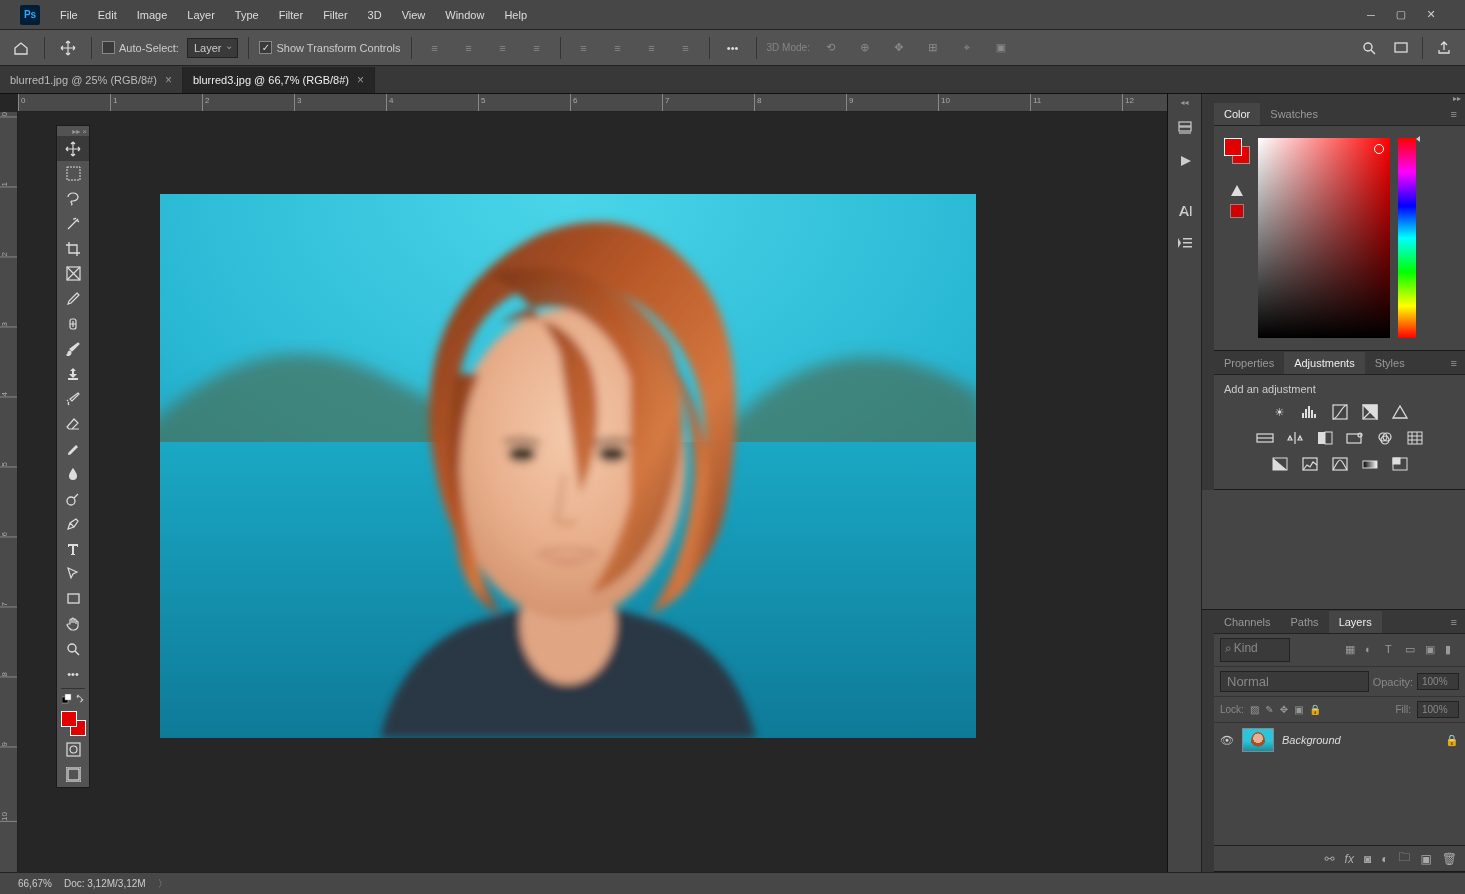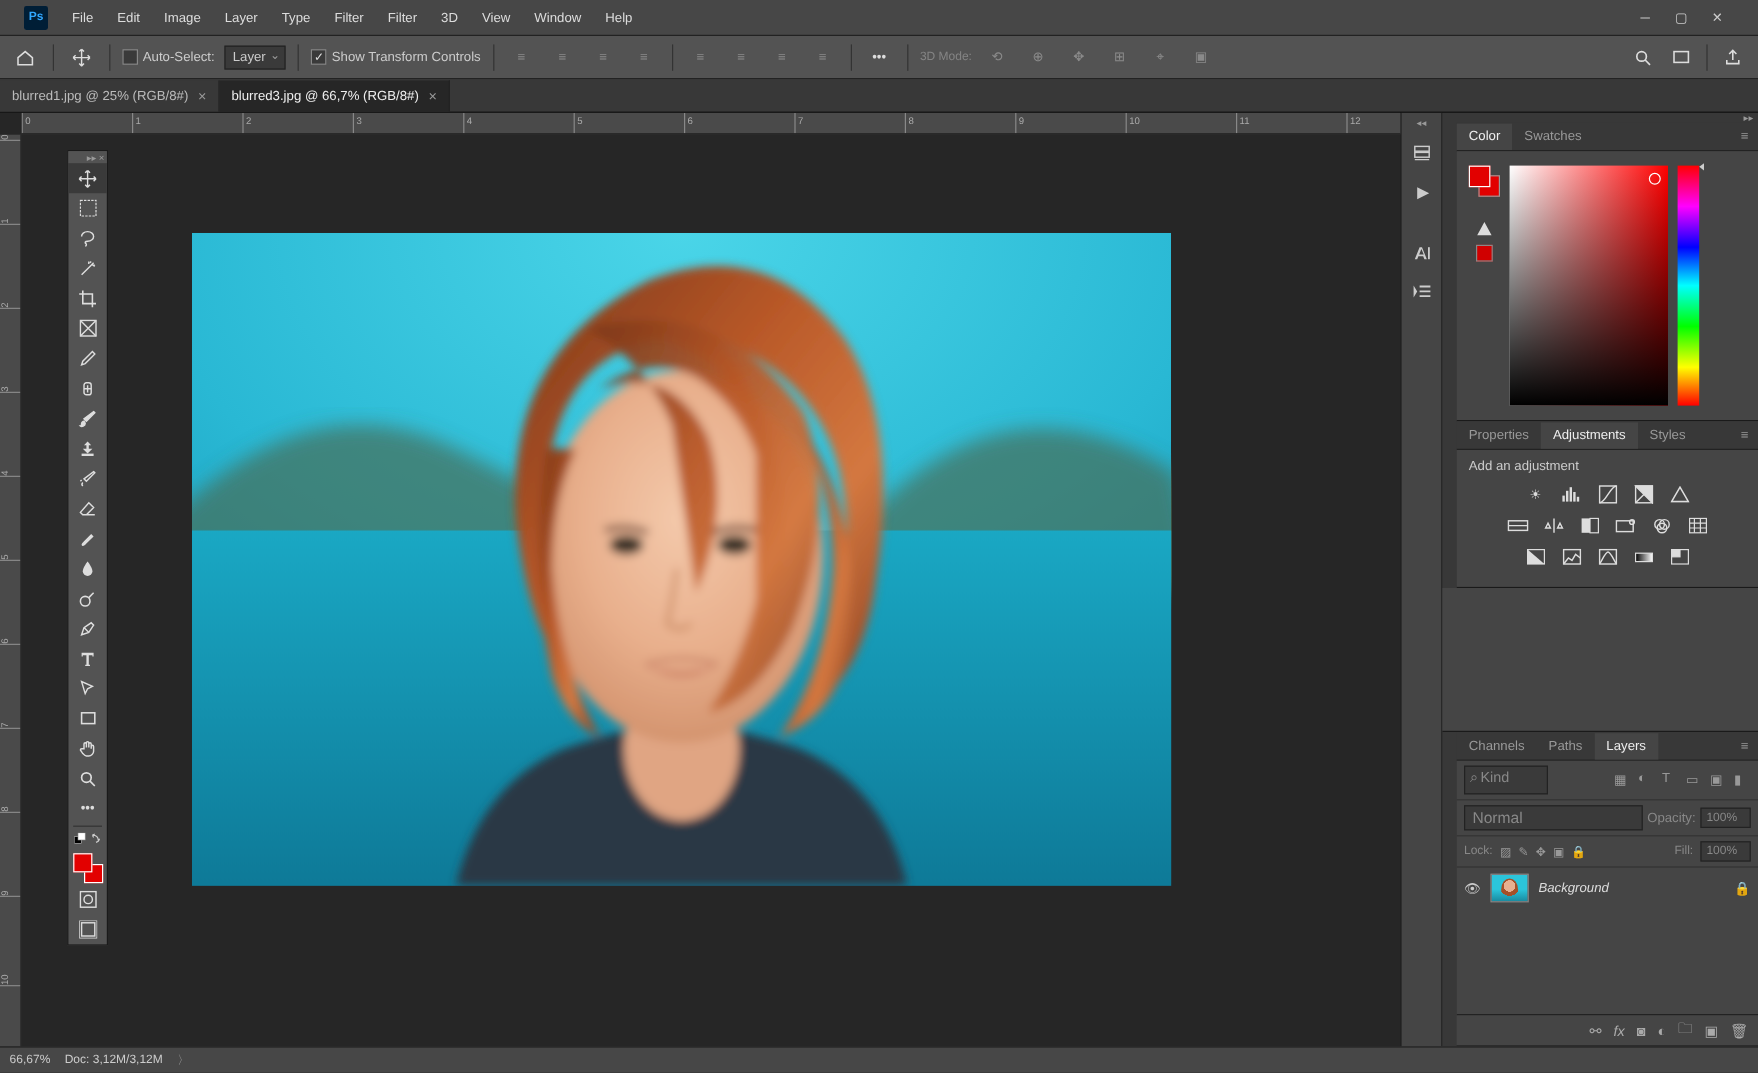--- a/index.html
+++ b/index.html
@@ -109,21 +109,21 @@
 .layer-row { display: flex; align-items: center; padding: 5px 6px; gap: 8px; cursor: pointer; }
 .layer-eye { width: 14px; color: #ccc; }
 .layer-thumb { width: 32px; height: 24px; border: 1px solid #888; background: linear-gradient(#2bc5db 55%, #1a8ba0); position: relative; overflow: hidden; }
 .layer-thumb::after { content: ""; position: absolute; left: 8px; top: 3px; width: 14px; height: 18px; background: radial-gradient(circle at 50% 35%, #e8b090 35%, #a55028 36% 60%, transparent 61%); border-radius: 50% 50% 40% 40%; }
 .layer-name { font-style: italic; color: #ddd; }
 .layer-lock { margin-left: auto; color: #aaa; }
 .layers-footer { height: 26px; border-top: 1px solid #222; display: flex; align-items: center; justify-content: flex-end; gap: 10px; padding: 0 8px; background: #454545; }
 .lf-icon { color: #aaa; cursor: pointer; font-size: 12px; }
 
 
-.statusbar { height: 22px; background: #474747; display: flex; align-items: center; padding: 0 8px; gap: 12px; border-top: 1px solid #222; font-size: 10px; color: #ccc; text-align: center; }
+.statusbar { height: 22px; background: #474747; display: flex; align-items: center; padding: 0 18px; gap: 12px; border-top: 1px solid #222; font-size: 10px; color: #ccc; text-align: center; }
 .status-arrow { color: #999; cursor: pointer; }
 
 svg { display: block; }
 </style>
 </head>
 <body>
 
 <div class="menubar">
   <div class="ps-logo">Ps</div>
   <div class="menu-item">File</div>

